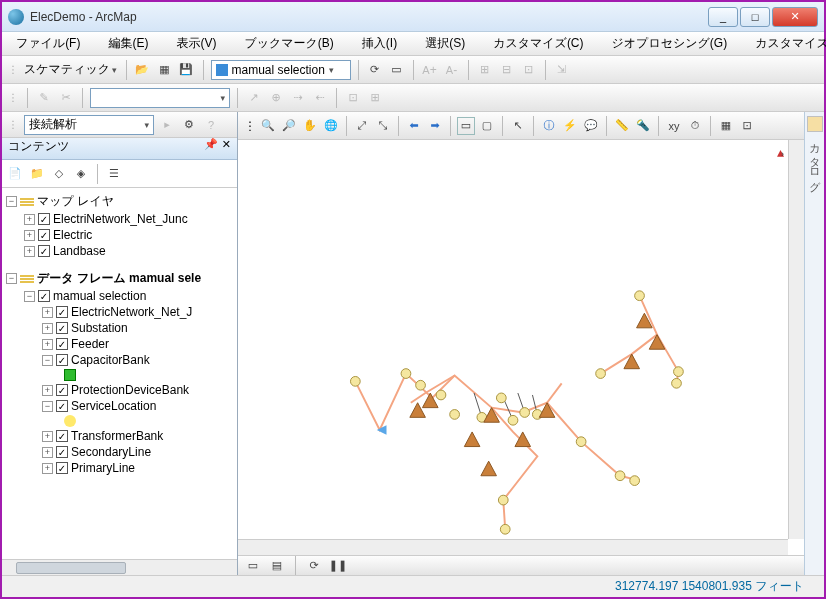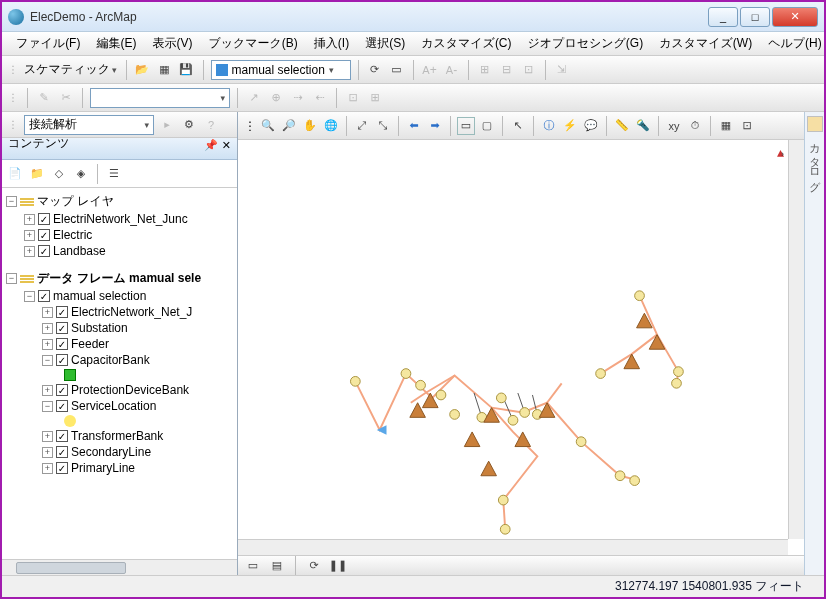--- a/index.html
+++ b/index.html
@@ -4,33 +4,33 @@
 <style>
   * { box-sizing: border-box; font-family: "Meiryo", "MS PGothic", sans-serif; font-size: 12px; }
   body { margin: 0; background: #fff; }
   .window { width: 826px; height: 599px; border: 2px solid #a21caf; background: #f0f0f0; display: flex; flex-direction: column; position: relative; }
   .titlebar { height: 30px; background: linear-gradient(#eaf3fc, #d5e5f7); display: flex; align-items: center; padding: 0 6px; border-bottom: 1px solid #b8ccde; }
   .app-icon { width: 16px; height: 16px; border-radius: 50%; background: radial-gradient(circle at 30% 30%, #7cc5e8, #1a6fa0); margin-right: 6px; }
   .title { flex: 1; color: #333; }
   .win-btns { display: flex; gap: 2px; }
   .win-btn { width: 30px; height: 20px; border: 1px solid #7a9fc0; border-radius: 3px; background: linear-gradient(#f7fbff, #d6e6f5); display: flex; align-items: center; justify-content: center; font-size: 11px; }
   .win-btn.close { background: linear-gradient(#f08070, #d43a2a); color: #fff; width: 46px; }
-  .menubar { height: 24px; background: linear-gradient(#fff, #e8e8e8); display: flex; align-items: center; padding: 0 8px; gap: 4px; border-bottom: 1px solid #ccc; }
+  .menubar { height: 24px; background: linear-gradient(#fff, #e8e8e8); display: flex; align-items: center; padding: 0 8px; gap: 16px; border-bottom: 1px solid #ccc; }
   .menu-item { padding: 2px 6px; cursor: default; white-space: nowrap; }
   .toolbar { height: 28px; background: linear-gradient(#fdfdfd, #e4e4e4); display: flex; align-items: center; padding: 0 6px; gap: 4px; border-bottom: 1px solid #ccc; }
   .toolbar .grip { color: #aaa; font-size: 10px; margin-right: 2px; }
   .tlabel { margin-right: 2px; }
   .dropdown-btn::after { content: "▾"; font-size: 9px; margin-left: 2px; color: #555; }
   .tbtn { width: 18px; height: 18px; border: 1px solid transparent; display: inline-flex; align-items: center; justify-content: center; font-size: 11px; color: #444; }
   .combo { height: 20px; border: 1px solid #7a9fc0; background: #fff; display: inline-flex; align-items: center; padding: 0 4px; }
   .combo .arrow { margin-left: 4px; font-size: 9px; color: #555; }
   .sep { width: 1px; height: 20px; background: #bbb; margin: 0 3px; }
   .body-row { flex: 1; display: flex; min-height: 0; }
   .toc { width: 236px; background: #fff; border-right: 1px solid #9ab; display: flex; flex-direction: column; }
-  .toc-header { background: linear-gradient(#eaf3fc, #cfe2f4); height: 22px; display: flex; align-items: flex-end; padding: 7px 6px; border-bottom: 1px solid #a8c0d8; }
+  .toc-header { background: linear-gradient(#eaf3fc, #cfe2f4); height: 22px; display: flex; align-items: flex-start; padding: 0 6px; border-bottom: 1px solid #a8c0d8; }
   .toc-title { flex: 1; font-weight: normal; }
   .pin { font-size: 11px; margin-right: 4px; }
   .clo { font-size: 11px; }
   .toc-toolbar { height: 28px; border-bottom: 1px solid #ccc; display: flex; align-items: center; padding: 0 4px; gap: 4px; }
   .tree { flex: 1; overflow: auto; padding: 4px 2px; }
   .tree ul { list-style: none; margin: 0; padding-left: 14px; }
   .tree > ul { padding-left: 2px; }
   .tree li { white-space: nowrap; padding: 1px 0; display: flex; align-items: center; gap: 3px; }
   .exp { width: 11px; height: 11px; border: 1px solid #999; display: inline-flex; align-items: center; justify-content: center; font-size: 9px; line-height: 1; background: #fff; color: #555; }
   .chk { width: 12px; height: 12px; border: 1px solid #555; display: inline-flex; align-items: center; justify-content: center; font-size: 10px; background: #fff; }
@@ -43,21 +43,21 @@
   .toc-hscroll { height: 16px; border-top: 1px solid #ccc; background: #eee; position: relative; }
   .toc-hscroll .thumb { position: absolute; left: 14px; top: 2px; width: 110px; height: 12px; background: #cfd6dd; border: 1px solid #a8b0b8; border-radius: 2px; }
   .map-area { flex: 1; display: flex; flex-direction: column; min-width: 0; }
   .map-toolbar { height: 28px; background: linear-gradient(#fdfdfd, #e4e4e4); display: flex; align-items: center; padding: 0 6px; gap: 3px; border-bottom: 1px solid #ccc; }
   .canvas-wrap { flex: 1; position: relative; background: #fff; border: 0; }
   .canvas { position: absolute; inset: 0 16px 16px 0; background: #fff; }
   .vscroll { position: absolute; right: 0; top: 0; bottom: 16px; width: 16px; background: #eee; border-left: 1px solid #ccc; }
   .hscroll { position: absolute; left: 0; right: 16px; bottom: 0; height: 16px; background: #eee; border-top: 1px solid #ccc; }
   .corner-icon { position: absolute; right: 4px; top: 4px; }
   .footerbar { height: 20px; background: linear-gradient(#fdfdfd, #e4e4e4); border-top: 1px solid #ccc; display: flex; align-items: center; padding: 0 6px; gap: 6px; }
-  .statusbar { height: 22px; background: #f0f0f0; border-top: 1px solid #ccc; display: flex; align-items: center; justify-content: flex-end; padding: 0 20px; color: #0f172a; }
+  .statusbar { height: 22px; background: #f0f0f0; border-top: 1px solid #ccc; display: flex; align-items: center; justify-content: flex-end; padding: 0 20px; color: #0369a1; }
   .right-rail { width: 20px; background: #eef3f9; border-left: 1px solid #b8ccde; display: flex; flex-direction: column; align-items: center; padding-top: 4px; gap: 2px; }
   .right-rail .rbtn { width: 16px; height: 16px; border: 1px solid #c0c0c0; background: #f6dfa4; }
   .right-rail .rtext { writing-mode: vertical-rl; font-size: 11px; color: #555; margin-top: 2px; }
   svg .edge { stroke: #f4a582; stroke-width: 2; fill: none; }
   svg .edge2 { stroke: #555; stroke-width: 1; fill: none; }
   svg .node-c { fill: #f5e7a0; stroke: #a8923e; }
   svg .node-t { fill: #c97f3a; stroke: #8a5522; }
 </style>
 </head>
 <body>

